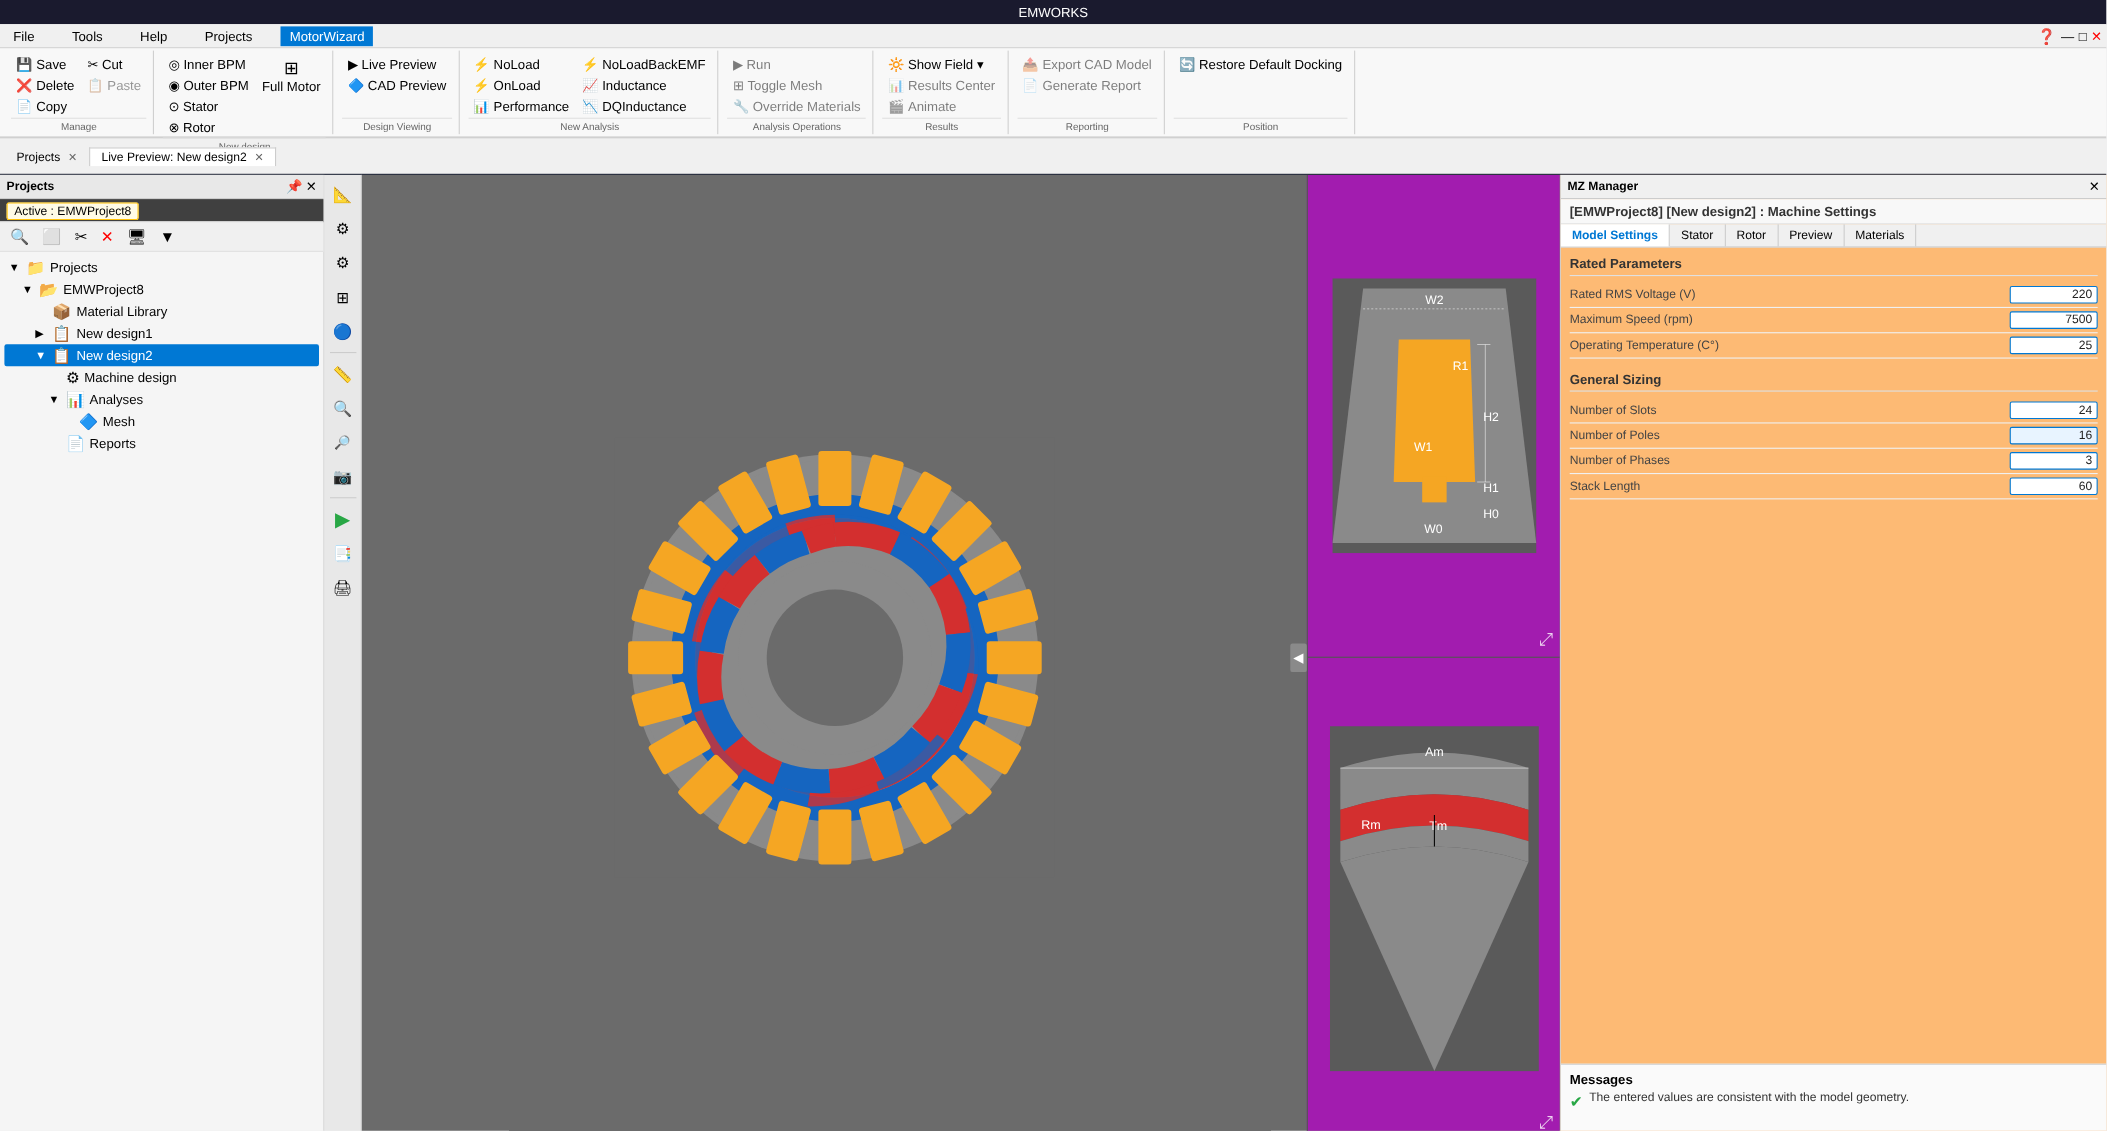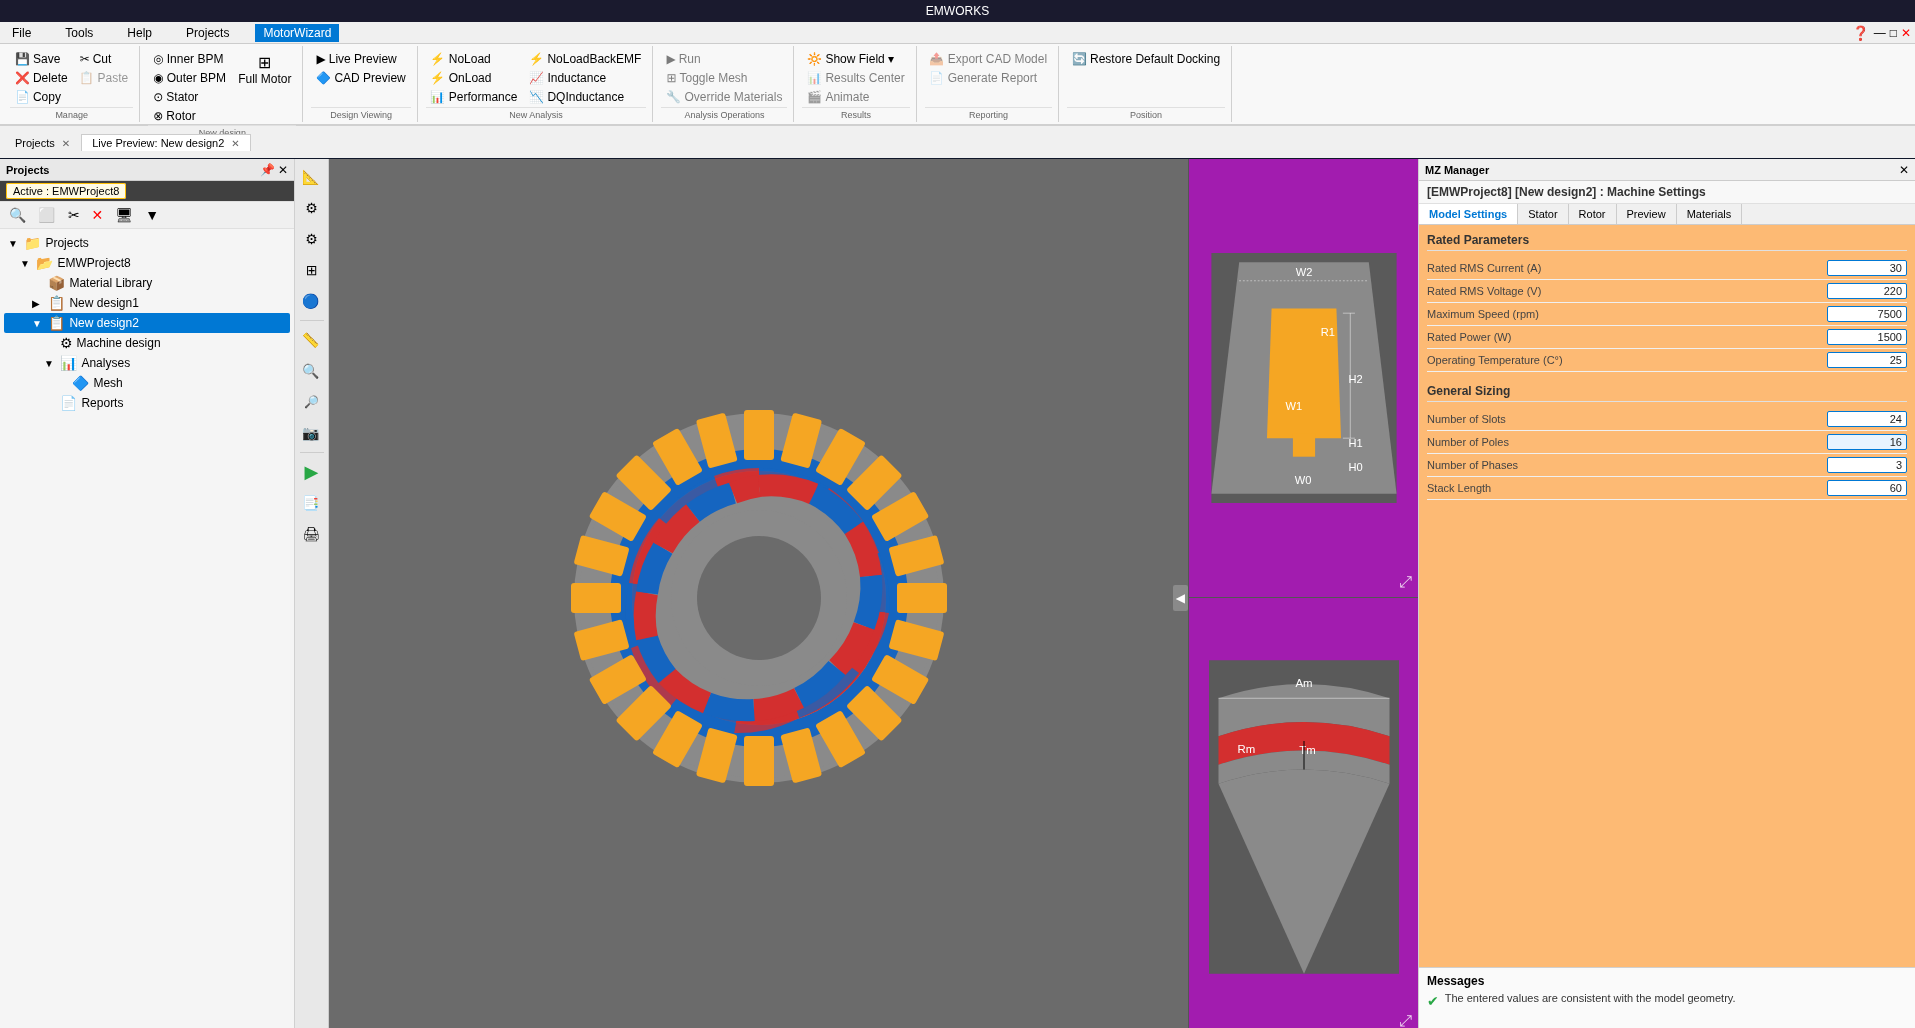--- a/index.html
+++ b/index.html
@@ -570,34 +570,26 @@
       <div class="mz-tab">Stator</div>
       <div class="mz-tab">Rotor</div>
       <div class="mz-tab">Preview</div>
       <div class="mz-tab">Materials</div>
     </div>
     <div id="mz-content">
 
       <div class="param-section">
         <div class="param-section-title">Rated Parameters</div>
         <div class="param-row">
-          <span class="param-label">Rated RMS Current (A)</span>
-          <input class="param-value editable" value="30" style="border: 1px solid rgb(0, 120, 212);">
-        </div>
-        <div class="param-row">
           <span class="param-label">Rated RMS Voltage (V)</span>
           <input class="param-value editable" value="220" style="">
         </div>
         <div class="param-row">
           <span class="param-label">Maximum Speed (rpm)</span>
           <input class="param-value editable" value="7500" style="">
-        </div>
-        <div class="param-row">
-          <span class="param-label">Rated Power (W)</span>
-          <input class="param-value editable" value="1500" style="">
         </div>
         <div class="param-row">
           <span class="param-label">Operating Temperature (C°)</span>
           <input class="param-value editable" value="25" style="">
         </div>
       </div>
 
       <div class="param-section">
         <div class="param-section-title">General Sizing</div>
         <div class="param-row">

